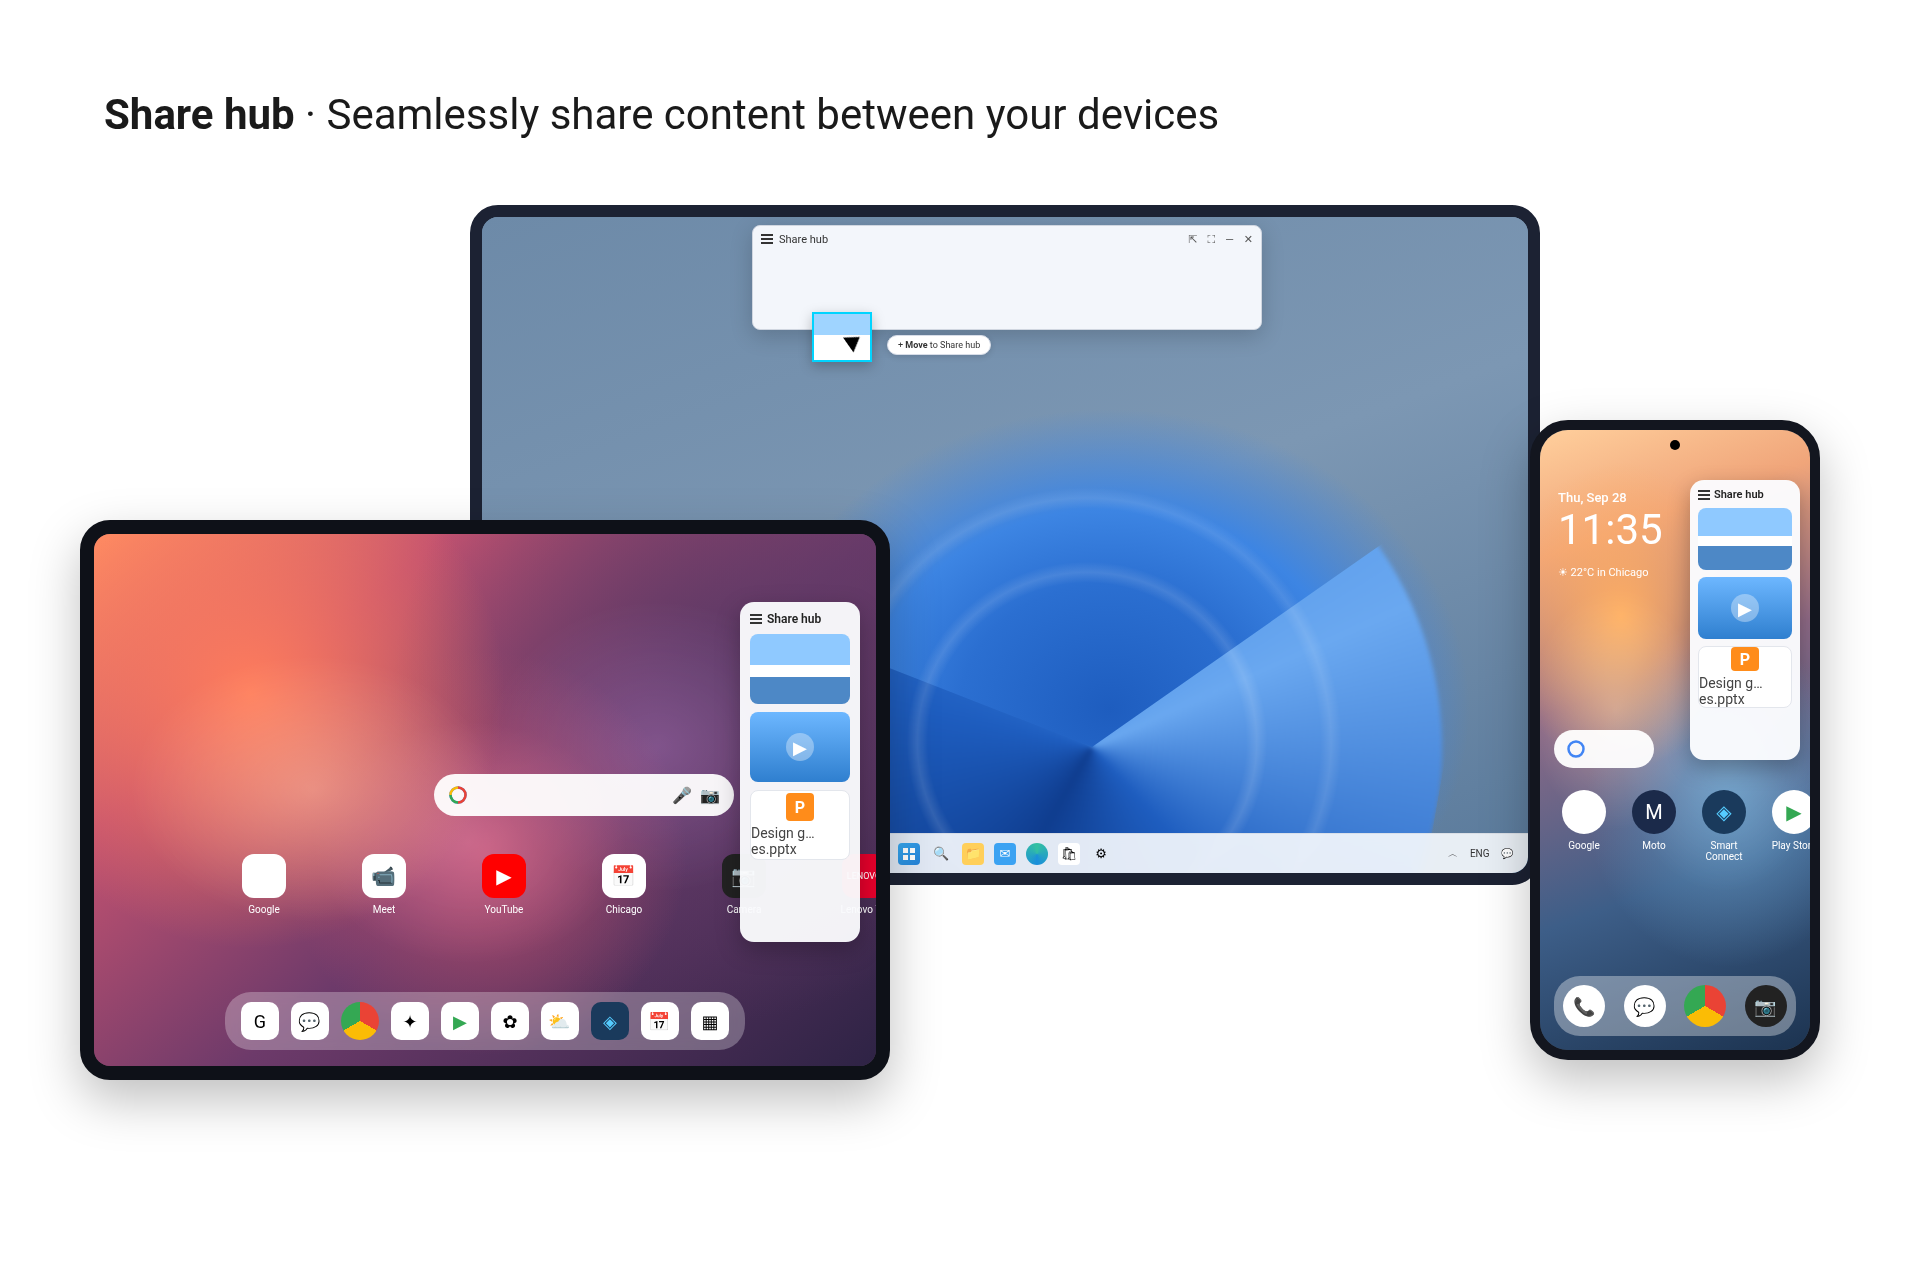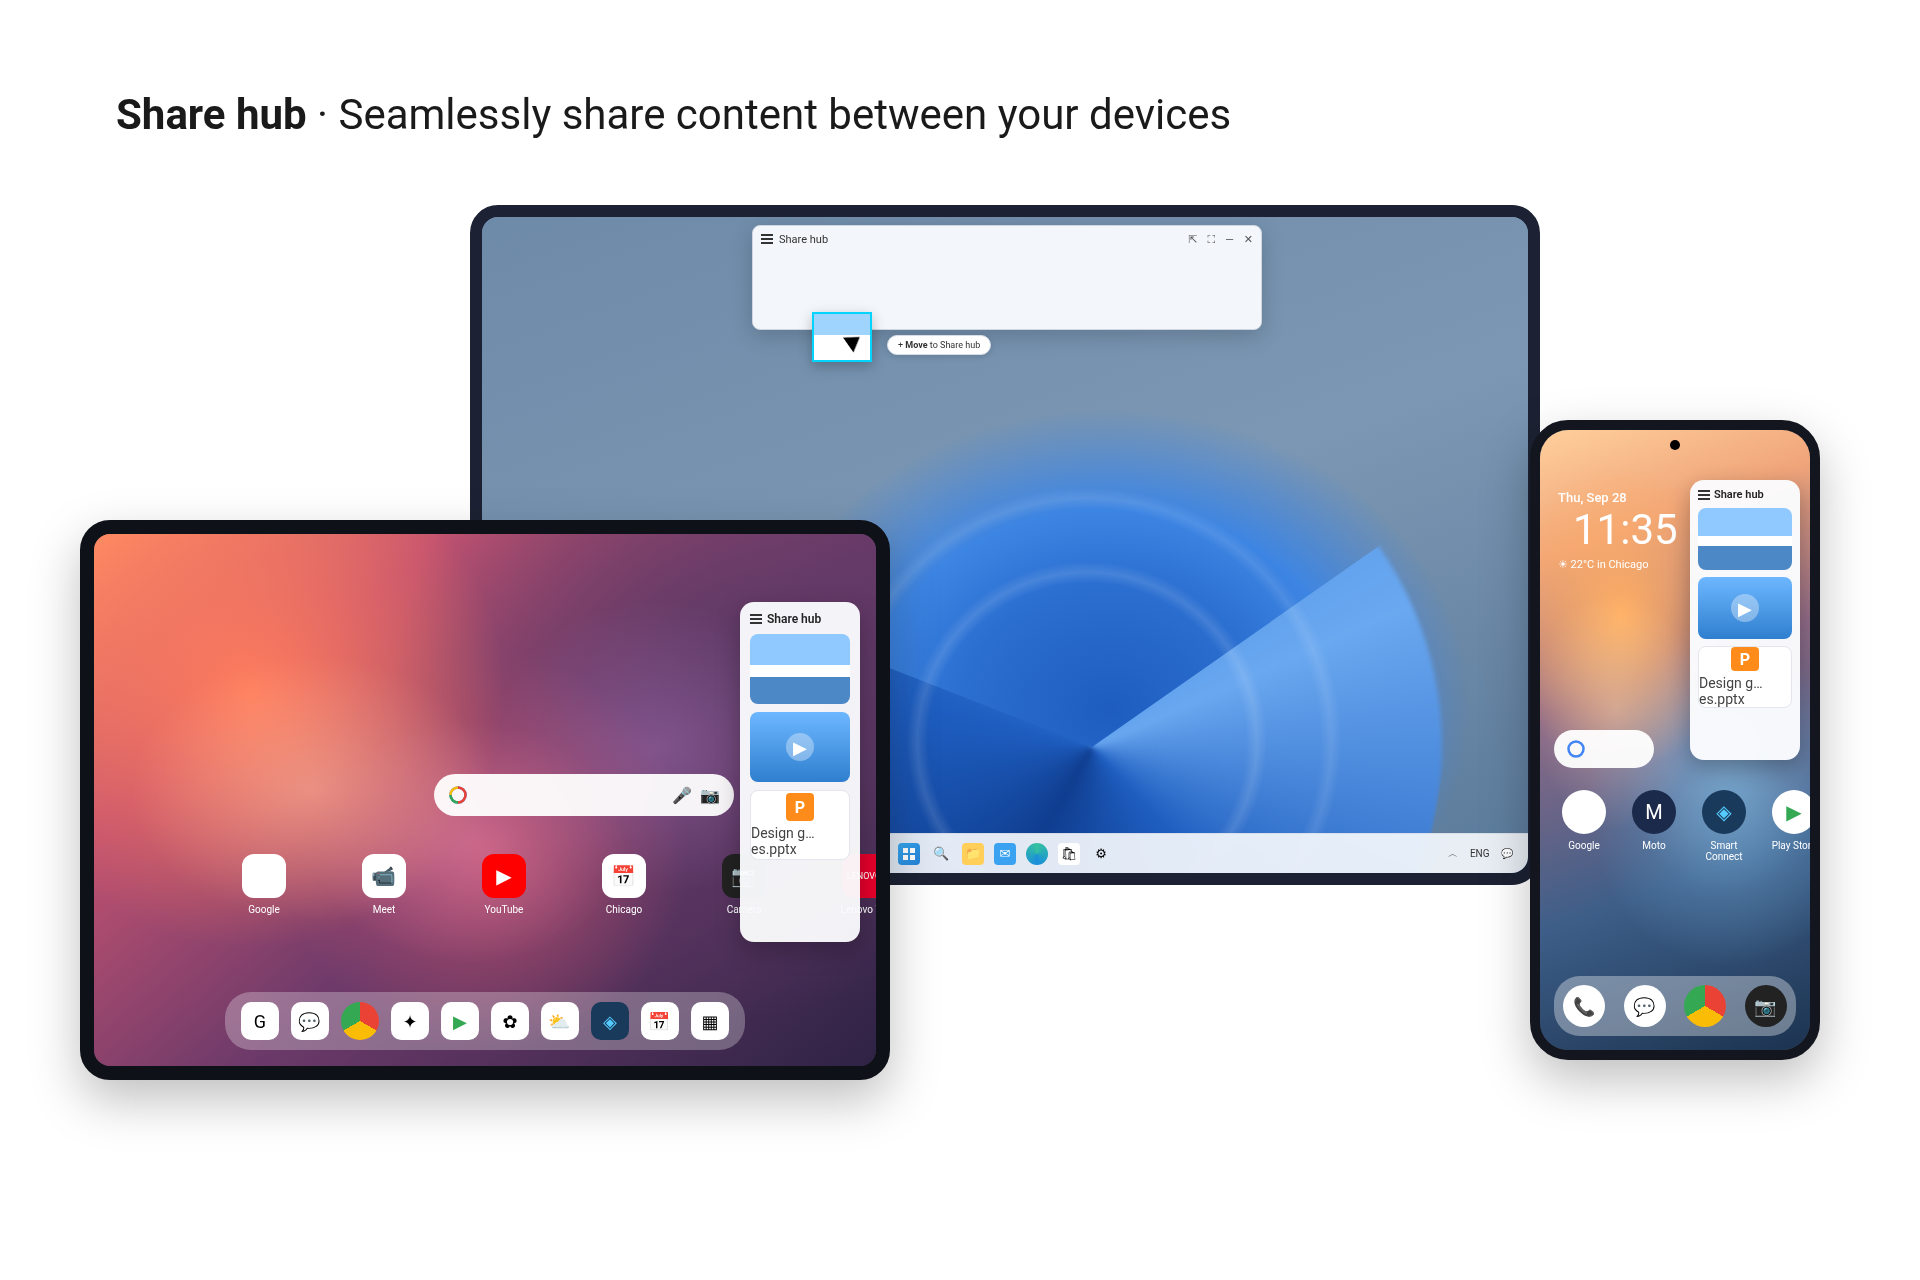--- a/index.html
+++ b/index.html
@@ -9,21 +9,21 @@
     background: #ffffff;
     font-family: -apple-system, BlinkMacSystemFont, "Segoe UI", Roboto, sans-serif;
     position: relative;
     overflow: hidden;
   }
 
   
   .headline {
     position: absolute;
     top: 90px;
-    left: 116px;
+    left: 104px;
     font-size: 42px;
     color: #1a1a1a;
     font-weight: 400;
   }
   .headline b { font-weight: 700; }
 
   
   .laptop {
     position: absolute;
     top: 205px;
@@ -195,22 +195,22 @@
   .phone-wall::after{
     content:"";position:absolute;inset:0;
     background:
       radial-gradient(ellipse 140px 200px at 28% 45%, rgba(255,180,120,.8), transparent 60%),
       radial-gradient(ellipse 170px 230px at 68% 52%, rgba(120,160,210,.75), transparent 60%);
     mix-blend-mode: screen; opacity:.5;
   }
   .phone-punch{position:absolute;top:10px;left:50%;transform:translateX(-50%);width:10px;height:10px;background:#000;border-radius:50%;z-index:5;}
   .phone-clock{position:absolute;top:60px;left:18px;color:#fff;}
   .phone-clock .dow{font-size:13px;font-weight:500;}
-  .phone-clock .time{font-size:42px;font-weight:400;margin-left:15px;}
-  .phone-clock .weather{font-size:11px;margin-top:4px;}
+  .phone-clock .time{font-size:42px;font-weight:400;}
+  .phone-clock .weather{font-size:11px;margin-top:12px;}
   .phone-search{
     position:absolute;top:300px;left:14px;width:100px;height:38px;
     background:rgba(255,255,255,.95);border-radius:20px;display:flex;align-items:center;padding:0 12px;
   }
   .phone-apps{position:absolute;top:360px;left:14px;right:14px;display:grid;grid-template-columns:repeat(4,1fr);gap:10px;}
   .phone-dock{
     position:absolute;bottom:14px;left:14px;right:14px;height:60px;
     background:rgba(255,255,255,.35);border-radius:26px;display:flex;align-items:center;justify-content:space-around;
   }
   .pdock-ic{width:42px;height:42px;border-radius:50%;background:#fff;display:flex;align-items:center;justify-content:center;font-size:18px;}

